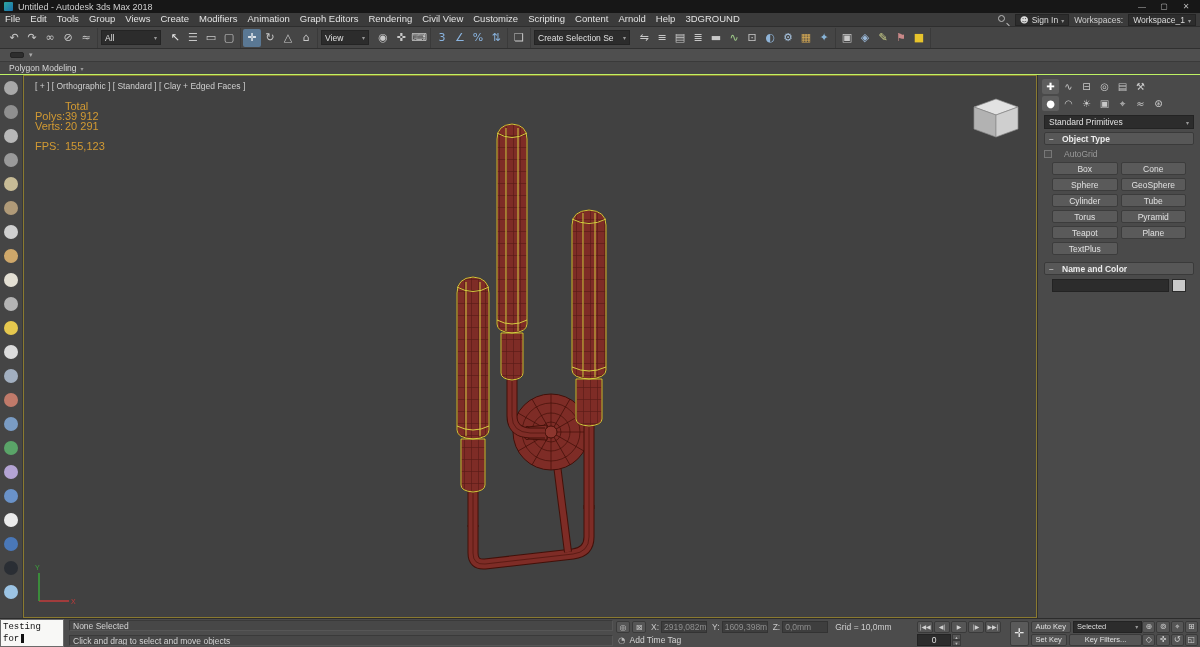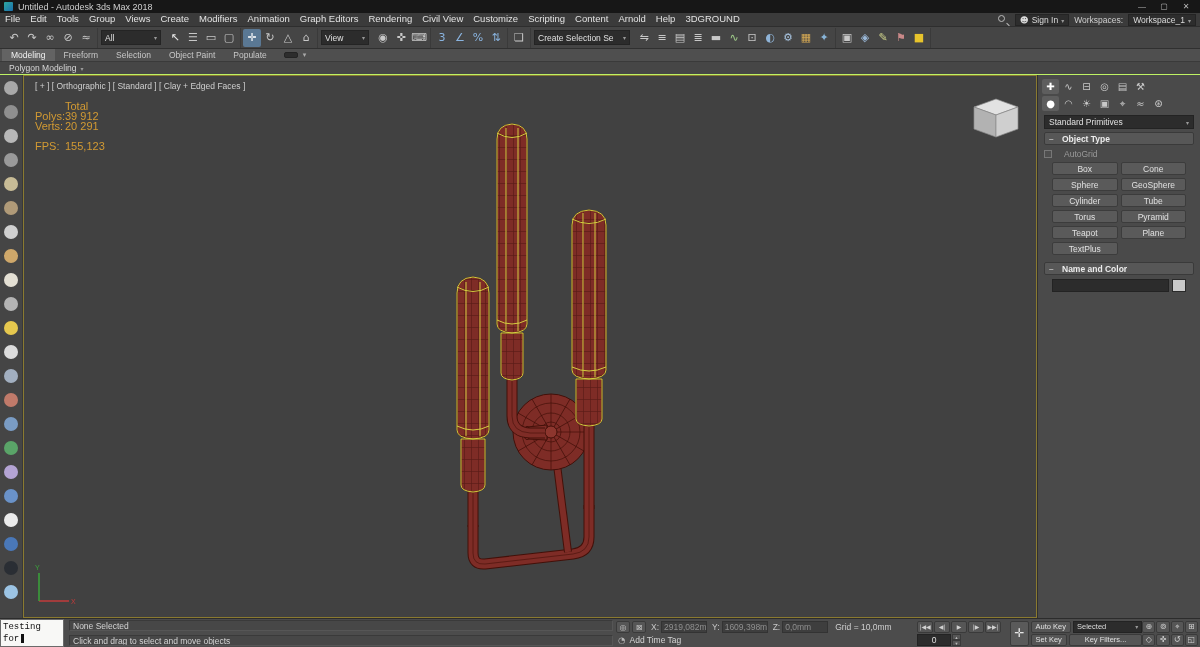--- a/index.html
+++ b/index.html
@@ -253,28 +253,20 @@
 
     <span class="tbtn icoF" style="color: rgb(200, 200, 200);">▣</span>
         <span class="tbtn icoF" style="color: rgb(154, 184, 216);">◈</span>
         <span class="tbtn icoF" style="color: rgb(204, 208, 138);">✎</span>
         <span class="tbtn icoF" style="color: rgb(200, 136, 136);">⚑</span>
         <span class="tbtn icoF" style="color: rgb(232, 196, 44);">■</span>
       </div>
   </div>
 
   <div class="ribbontabs">
-    <div style="display:flex">
-
-    <span class="rtab active">Modeling</span>
-        <span class="rtab">Freeform</span>
-        <span class="rtab">Selection</span>
-        <span class="rtab">Object Paint</span>
-        <span class="rtab">Populate</span>
-      </div>
     <div class="ribext">
       <span class="ribpill"></span>
       <span>▾</span>
     </div>
   </div>
   <div class="subtabbar">
     <span>Polygon Modeling</span>
     <span class="caret">▾</span>
   </div>
 

